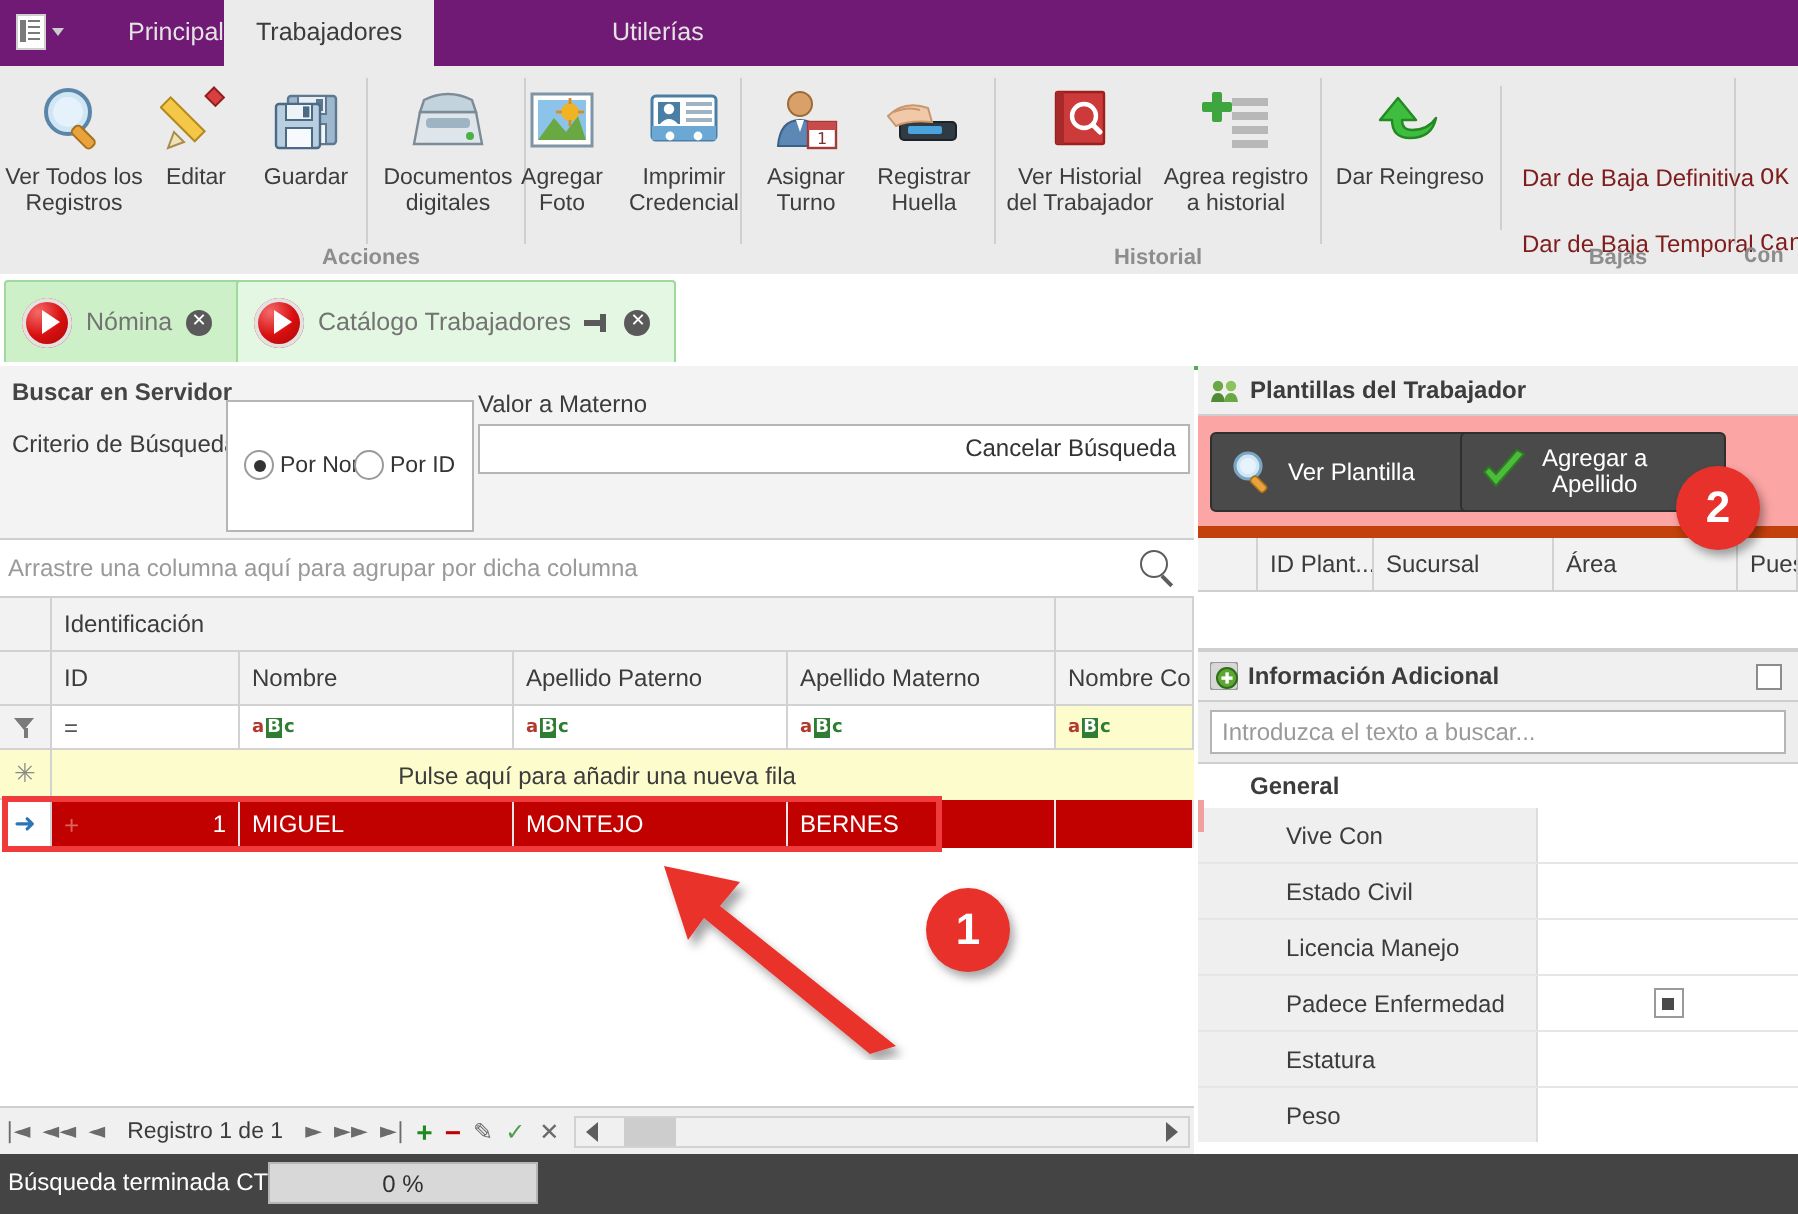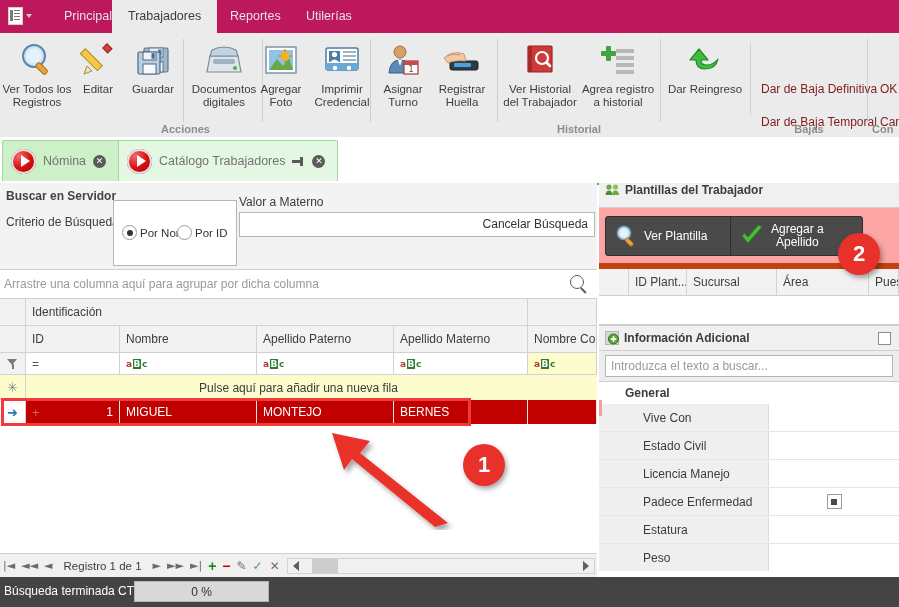--- a/index.html
+++ b/index.html
@@ -7,21 +7,21 @@
     width:899px;height:607px;overflow:hidden;
     font-family:"Liberation Sans", sans-serif;
     font-size:12px;color:#333;background:#fff;
     position:relative;
   }
   .app{position:absolute;inset:0;}
 
   
   .ribbon-tabstrip{
     position:absolute;left:0;top:0;width:899px;height:33px;
-    background:#be185d;
+    background:#701a75;
   }
   .app-menu-btn{
     position:absolute;left:8px;top:5px;width:34px;height:22px;
     display:flex;align-items:center;gap:3px;cursor:pointer;
   }
   .app-menu-glyph{
     width:13px;height:16px;background:#fff;border:1px solid #cfcfcf;
     display:block;position:relative;
   }
   .app-menu-glyph:before{
@@ -216,21 +216,21 @@
     position:absolute;top:2px;width:0;height:0;
     border-top:5px solid transparent;border-bottom:5px solid transparent;
   }
   .hscroll .la{left:5px;border-right:6px solid #5d5d5d;}
   .hscroll .ra{right:5px;border-left:6px solid #5d5d5d;}
 
   
   .rightpane{position:absolute;left:599px;top:183px;width:300px;height:394px;background:#fff;}
   .panel-hdr{
     height:24px;background:#f0f0f0;border-bottom:1px solid #cfcfcf;
-    display:flex;padding-left:6px;gap:5px;
+    display:flex;align-items:center;padding-left:6px;gap:5px;
     font-size:12px;font-weight:bold;color:#3c3c3c;
   }
   .tpl-toolbar{
     height:55px;background:#fca5a5;border-bottom:6px solid #c2410c;position:relative;
   }
   .darkbtn{
     position:absolute;top:8px;height:38px;background:#4a4a4a;border:1px solid #2f2f2f;
     border-radius:3px;display:flex;align-items:center;gap:6px;padding:0 8px;cursor:pointer;
     color:#fff;font-size:12px;line-height:13px;text-align:center;
   }
@@ -302,21 +302,20 @@
 
 <div class="app">
 
   <div class="ribbon-tabstrip">
     <div class="app-menu-btn">
       <span class="app-menu-glyph"></span>
       <span class="app-menu-caret"></span>
     </div>
     <div class="rtab" style="left:48px;">Principal</div>
     <div class="rtab active" style="left:112px;">Trabajadores</div>
-    <div class="rtab" style="left:214px;">Reportes</div>
     <div class="rtab" style="left:290px;">Utilerías</div>
   </div>
 
   <div class="ribbon-body">
 
     <div class="rgroup" style="left:0;width:371px;">
       <div class="gsep"></div>
 
       <div class="rbtn" style="left:2px;width:70px;">
         <span class="ic">
@@ -498,21 +497,21 @@
       </div>
 
       <div class="sep-v" style="left:89px;top:10px;height:72px;"></div>
 
       <div class="rbtn-sm" style="left:94px;top:44px;">Dar de Baja Definitiva</div>
       <div class="rbtn-sm" style="left:94px;top:77px;">Dar de Baja Temporal</div>
 
       <div class="gtitle" style="left:89px;width:118px;">Bajas</div>
     </div>
 
-    <div class="rgroup" style="left:868px;width:31px;">
+    <div class="rgroup" style="left:868px;width:31px;font-family:Liberation Mono, monospace;">
       <div class="rbtn-sm" style="left:6px;top:44px;">OK</div>
       <div class="rbtn-sm" style="left:6px;top:77px;">Can</div>
       <div class="gtitle" style="left:4px;width:30px;text-align:left;">Con</div>
     </div>
   </div>
 
   <div class="doctabs">
     <div class="dtab sel" style="left:2px;width:112px;">
       <span class="orb"></span>
       <span class="dlabel">Nómina</span>

